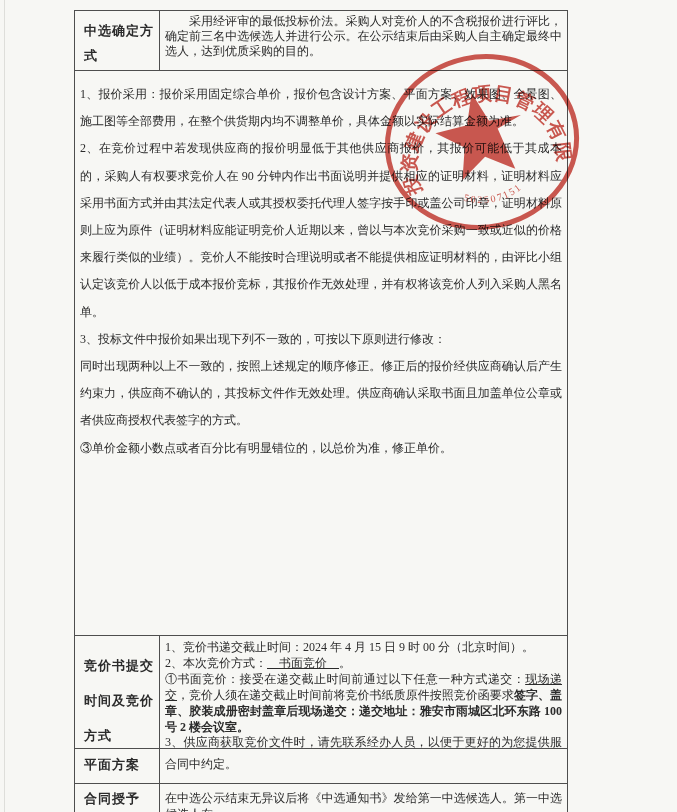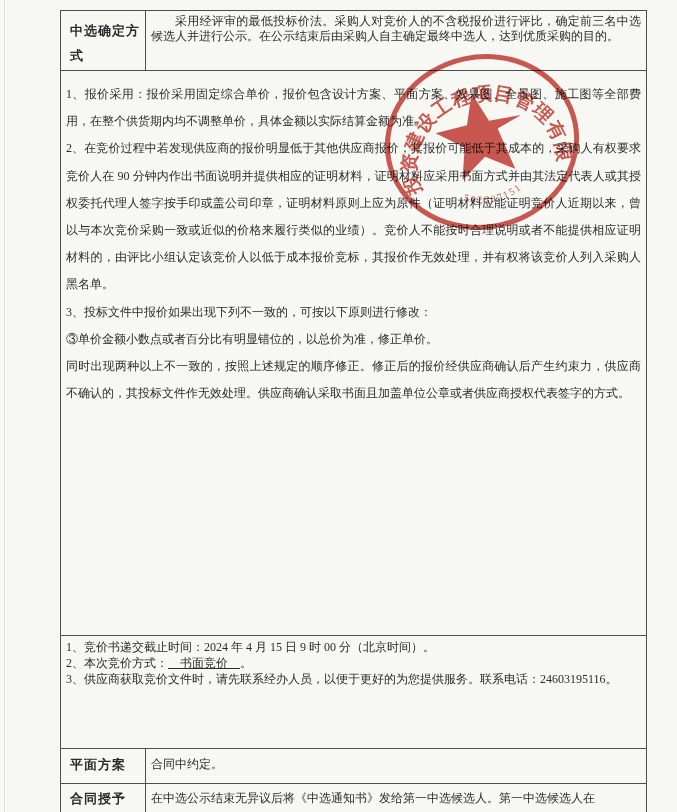--- a/index.html
+++ b/index.html
@@ -4,21 +4,21 @@
 <style>
   html,body{margin:0;padding:0;}
   body{
     width:677px;height:812px;overflow:hidden;position:relative;
     background:#f7f7f4;
     font-family:"Liberation Serif","DejaVu Serif",serif;
     color:#2b2b2b;
   }
   .scan-edge{position:absolute;left:4px;top:0;bottom:0;width:1px;background:#dededa;}
   .doc-table{
-    position:absolute;left:60px;top:10px;width:587px;
+    position:absolute;left:74px;top:10px;width:494px;
     border:1px solid #4e4e4e;border-bottom:none;
     background:transparent;box-sizing:border-box;
   }
   .trow{display:flex;border-bottom:1px solid #4e4e4e;box-sizing:border-box;}
   .trow:last-child{border-bottom:none;}
   .lcell{
     width:85px;min-width:85px;box-sizing:border-box;
     border-right:1px solid #4e4e4e;
     font-weight:700;font-size:13px;letter-spacing:1px;
     padding-left:9px;overflow:hidden;
@@ -64,28 +64,34 @@
       </div>
       <div class="ccell">
         <div class="para indent"><span>采用经评审的最低投标价法。采购人对竞价人的不含税报价进行评比，确定前三名中选候选人并进行公示。在公示结束后由采购人自主确定最终中选人，达到优质采购的目的。</span></div>
       </div>
     </div>
     <div class="trow row1">
       <div class="ccell">
         <div class="para"><span>1、报价采用：报价采用固定综合单价，报价包含设计方案、平面方案、效果图、全景图、施工图等全部费用，在整个供货期内均不调整单价，具体金额以实际结算金额为准。</span></div>
         <div class="para"><span>2、在竞价过程中若发现供应商的报价明显低于其他供应商报价，其报价可能低于其成本的，采购人有权要求竞价人在 90 分钟内作出书面说明并提供相应的证明材料，证明材料应采用书面方式并由其法定代表人或其授权委托代理人签字按手印或盖公司印章，证明材料原则上应为原件（证明材料应能证明竞价人近期以来，曾以与本次竞价采购一致或近似的价格来履行类似的业绩）。竞价人不能按时合理说明或者不能提供相应证明材料的，由评比小组认定该竞价人以低于成本报价竞标，其报价作无效处理，并有权将该竞价人列入采购人黑名单。</span></div>
         <div class="para"><span>3、投标文件中报价如果出现下列不一致的，可按以下原则进行修改：</span></div>
+        <div class="para"><span>同时出现两种以上不一致的，按照上述规定的顺序修正。修正后的报价经供应商确认后产生约束力，供应商不确认的，其投标文件作无效处理。供应商确认采取书面且加盖单位公章或者供应商授权代表签字的方式。</span></div>
         <div class="para"><span>③单价金额小数点或者百分比有明显错位的，以总价为准，修正单价。</span></div>
-        <div class="para"><span>同时出现两种以上不一致的，按照上述规定的顺序修正。修正后的报价经供应商确认后产生约束力，供应商不确认的，其投标文件作无效处理。供应商确认采取书面且加盖单位公章或者供应商授权代表签字的方式。</span></div>
       </div>
     </div>
     <div class="trow row2">
+      <div class="lcell">
+        <div>竞价书提交</div>
+        <div>时间及竞价</div>
+        <div>方式</div>
+      </div>
       <div class="ccell">
         <div class="para"><span>1、竞价书递交截止时间：2024 年 4 月 15 日  9 时 00 分（北京时间）。</span></div>
         <div class="para"><span>2、本次竞价方式：</span><span style="text-decoration: underline;">　书面竞价　</span><span>。</span></div>
+        <div class="para"><span>①书面竞价：接受在递交截止时间前通过以下任意一种方式递交：</span><span style="text-decoration: underline;">现场递交</span><span>，竞价人须在递交截止时间前将竞价书纸质原件按照竞价函要求</span><span style="font-weight: 700;">签字、盖章、胶装成册密封盖章后现场递交：递交地址：雅安市雨城区北环东路 100 号 2 楼会议室。</span></div>
         <div class="para"><span>3、供应商获取竞价文件时，请先联系经办人员，以便于更好的为您提供服务。联系电话：24603195116。</span></div>
       </div>
     </div>
     <div class="trow row3">
       <div class="lcell">
         <div>平面方案</div>
       </div>
       <div class="ccell">
         <div class="para"><span>合同中约定。</span></div>
       </div>

